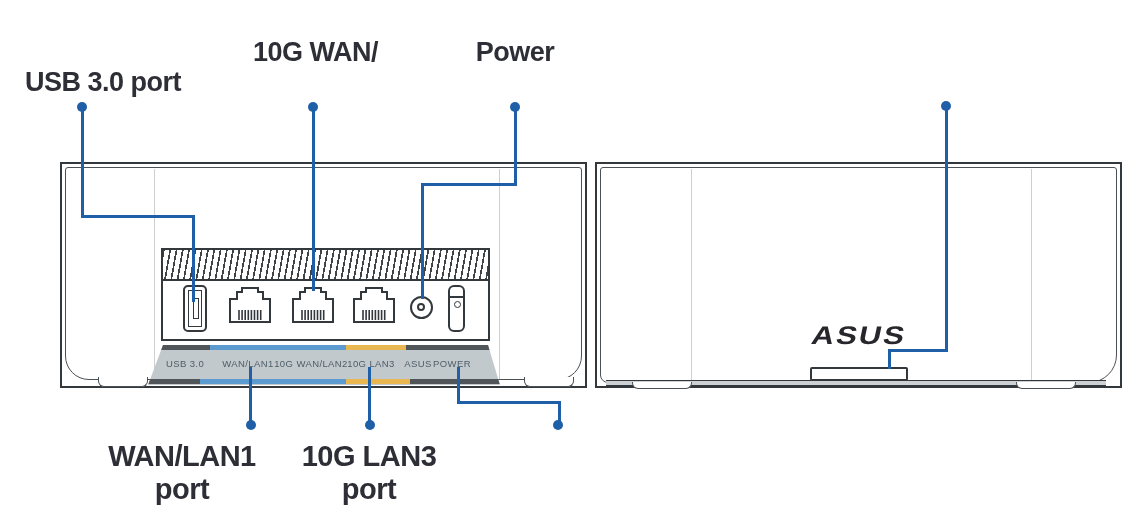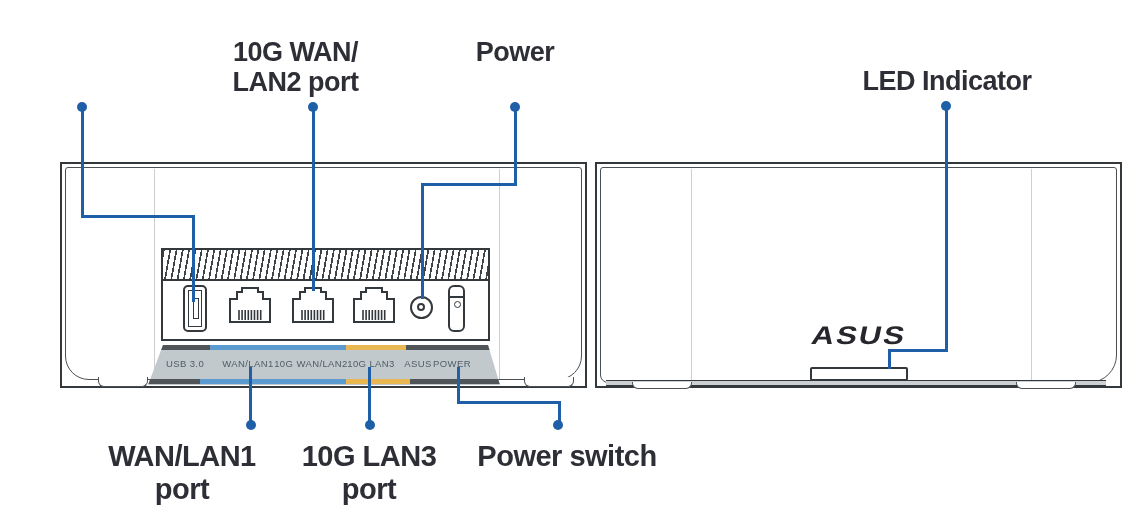--- a/index.html
+++ b/index.html
@@ -50,41 +50,37 @@
   .base-band{position:absolute;background:#CDD1D3;border-top:1.5px solid #33383D;border-bottom:1.5px solid #33383D;box-sizing:border-box;z-index:5;}
   .led-bar{position:absolute;border:2px solid #33383D;border-radius:2px;background:#fff;box-sizing:border-box;z-index:7;}
   .brand{position:absolute;color:#26262C;font-weight:bold;font-size:31px;letter-spacing:2px;
          transform:skewX(-12deg) scaleY(0.82);transform-origin:center;z-index:7;}
 </style>
 </head>
 <body>
 
 <div class="scene" style="--line: #1E5FA8; --band-blue: #5B9BD0; --band-yellow: #E9B752; --band-dark: #4F5559; --strip-bg: #C2C9CD;">
 
-  <div class="callout-label" style="left:213px;top:37px;width:165px;">
+  <div class="callout-label" style="left:8px;top:67px;width:190px;">
+    <span>USB 3.0 port</span>
+  </div>
+  <div class="callout-label" style="left:213px;top:37px;width:165px;text-align:right;">
     <div>10G WAN/</div>
-    <div>LAN2 port</div>
   </div>
   <div class="callout-label" style="left:423px;top:37px;width:184px;">
     <div>Power</div>
-  </div>
-  <div class="callout-label" style="left:847px;top:66px;width:200px;">
-    <span>LED Indicator</span>
   </div>
 
   <div class="callout-label big" style="left:92px;top:440px;width:180px;">
     <div>WAN/LAN1</div>
     <div>port</div>
   </div>
   <div class="callout-label big" style="left:280px;top:440px;width:178px;">
     <div>10G LAN3</div>
     <div>port</div>
-  </div>
-  <div class="callout-label big" style="left:462px;top:440px;width:210px;">
-    <span>Power switch</span>
   </div>
 
   <div class="dot" style="left:77px;top:102px;"></div>
   <div class="cl" style="left:80.5px;top:110px;width:3px;height:108px;"></div>
   <div class="cl" style="left:80.5px;top:215px;width:114px;height:3px;"></div>
   <div class="cl" style="left:191.5px;top:215px;width:3px;height:87px;"></div>
 
   <div class="dot" style="left:308px;top:102px;"></div>
   <div class="cl" style="left:311.5px;top:110px;width:3px;height:181px;"></div>
 

